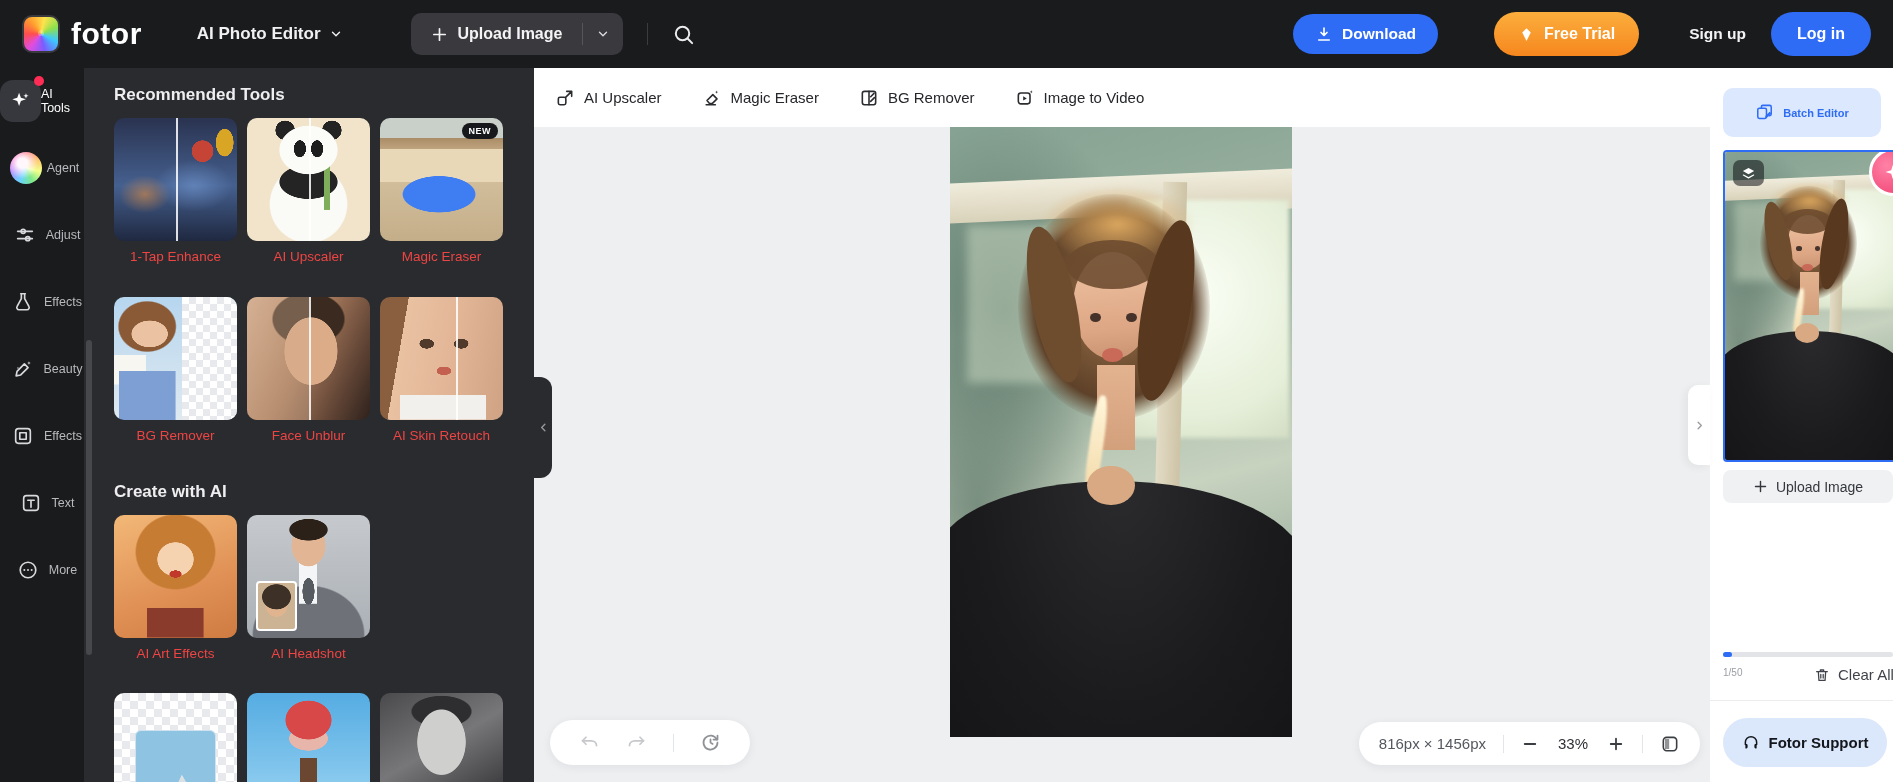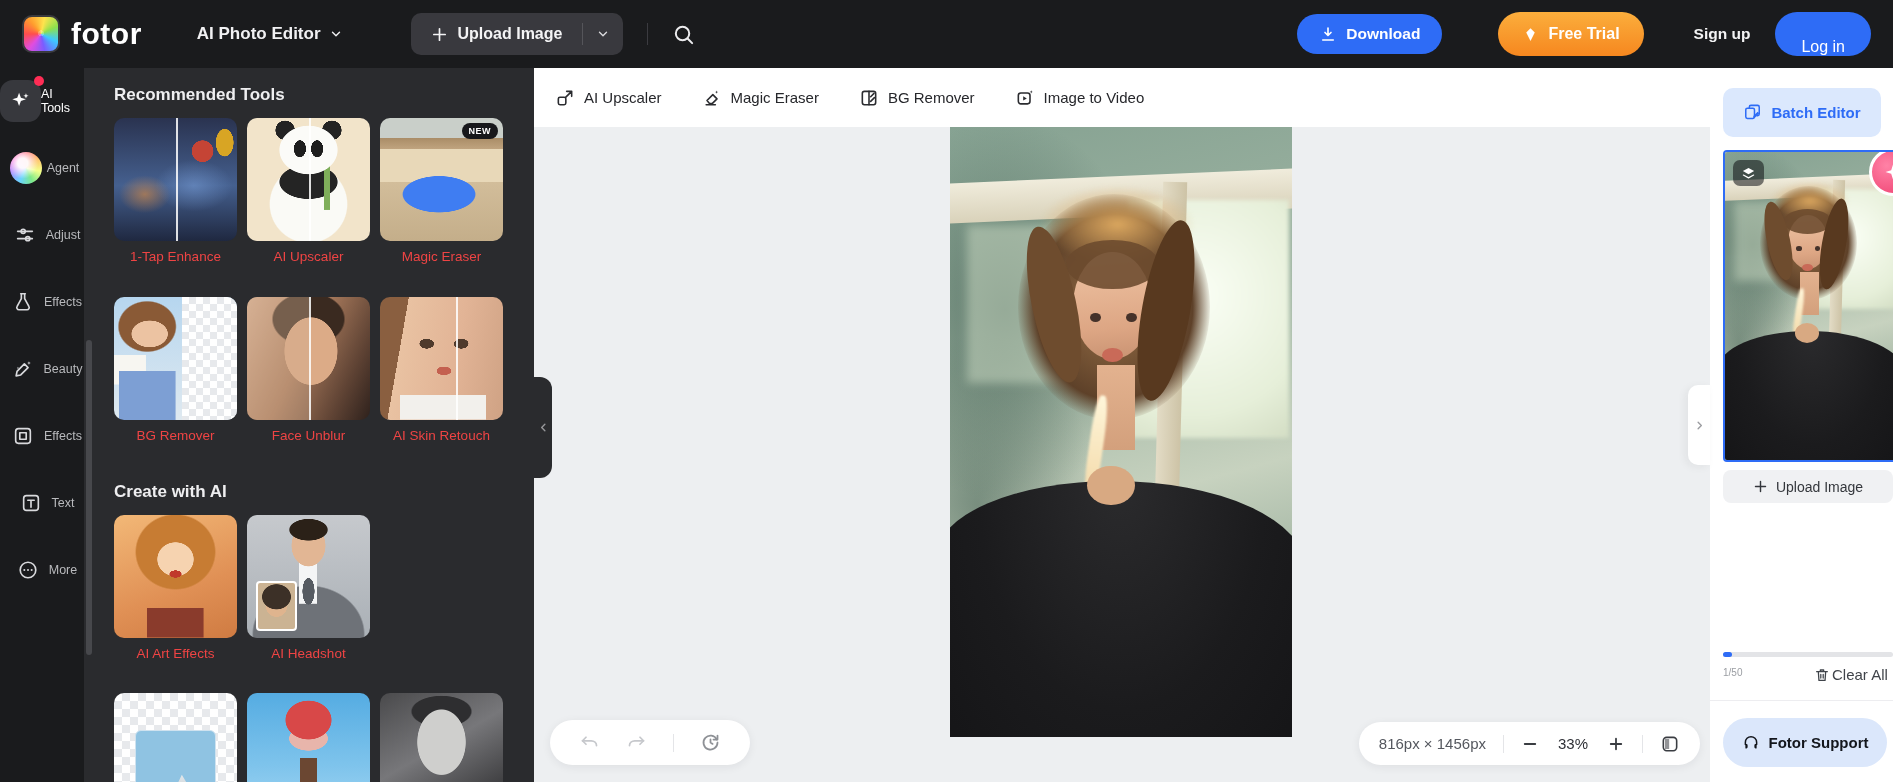--- a/index.html
+++ b/index.html
@@ -18,21 +18,21 @@
 .upload-main{display:flex;align-items:center;gap:10px;padding:0 20px;color:#f4f4f5;font-size:16px;font-weight:600;height:100%}
 .upload-sep{width:1px;height:22px;background:#55555a}
 .upload-caret{width:40px;height:100%;display:flex;align-items:center;justify-content:center;color:#d9d9dc}
 .hdr-divider{width:1px;height:22px;background:#3b3b40;margin-left:24px}
 .search-btn{margin-left:24px;color:#ececee;cursor:pointer;display:flex}
 .topbar-right{margin-left:auto;display:flex;align-items:center;margin-right:22px}
 .btn-download{display:flex;align-items:center;gap:9px;height:40px;padding:0 22px;border-radius:20px;background:#2e6cf6;color:#fff;font-size:15.5px;font-weight:600;cursor:pointer}
 .btn-trial{display:flex;align-items:center;gap:9px;height:44px;padding:0 24px;border-radius:22px;margin-left:56px;
  background:linear-gradient(180deg,#fbae3c,#f6871f);color:#fff;font-size:16px;font-weight:600;cursor:pointer}
 .signup{margin-left:50px;color:#f3f3f4;font-size:15.5px;font-weight:600;cursor:pointer}
-.btn-login{height:44px;padding:0 26px;border-radius:22px;margin-left:25px;background:#2e6cf6;color:#fff;font-size:16px;font-weight:400;display:flex;align-items:flex-end;cursor:pointer}
+.btn-login{height:44px;padding:0 26px;border-radius:22px;margin-left:25px;background:#2e6cf6;color:#fff;font-size:16px;font-weight:700;display:flex;align-items:center;cursor:pointer}
 
 
 .rail{position:absolute;top:68px;left:0;width:84px;bottom:0;background:#1a1b1d;display:flex;flex-direction:column;align-items:center;padding-top:12px;z-index:20}
 .rail-item{display:flex;flex-direction:row;align-items:center;margin-bottom:25px;cursor:pointer}
 .rail-icon{width:42px;height:42px;border-radius:13px;display:flex;align-items:center;justify-content:center;color:#d9dadd;position:relative}
 .rail-item.active .rail-icon{background:#37383d;color:#fff}
 .rail-label{font-size:12.5px;color:#b9babd}
 .rail-item.active .rail-label{color:#fff}
 .red-dot{position:absolute;top:-4px;right:-3px;width:10px;height:10px;border-radius:50%;background:#ff2d55}
 .agent-circle{width:32px;height:32px;border-radius:50%;
@@ -162,30 +162,30 @@
 .p-hair-side-r{left:56%;top:15%;width:14%;height:30%;border-radius:50%;background:#58391f;transform:rotate(10deg)}
 .p-neck{left:43%;top:39%;width:11%;height:14%;background:linear-gradient(#e3b28f,#d3a07c)}
 .p-sweater{left:-4%;top:58%;width:108%;height:48%;background:radial-gradient(at 50% 0%,#2b2b2d 0%,#1b1b1d 55%,#141416);border-radius:48% 52% 0 0/26% 30% 0 0}
 .p-neckline{left:40%;top:55.5%;width:14%;height:6.5%;border-radius:50%;background:#d8a982}
 .p-light-streak{left:40.5%;top:44%;width:4%;height:17%;border-radius:40%;background:linear-gradient(#fff6da,#f3d9a8);transform:rotate(8deg);filter:blur(1px)}
 .portrait-main{position:absolute;left:416px;top:59px;width:342px;height:610px}
 
 
 .rpanel{position:absolute;top:68px;right:0;width:183px;bottom:0;background:#fff;z-index:15}
 .expand-tab{position:absolute;left:-22px;top:317px;width:22px;height:80px;background:#fff;border-radius:10px 0 0 10px;display:flex;align-items:center;justify-content:center;color:#9b9ca0;cursor:pointer;box-shadow:-3px 2px 8px rgba(30,35,40,.06)}
-.batch-btn{position:absolute;left:13px;top:20px;width:158px;height:49px;border-radius:10px;background:#dbe8fd;color:#2e6cf6;display:flex;align-items:center;justify-content:center;gap:9px;font-size:15px;font-weight:600;cursor:pointer}
+.batch-btn{position:absolute;left:13px;top:20px;width:158px;height:49px;border-radius:10px;background:#dbe8fd;color:#2e6cf6;display:flex;align-items:center;justify-content:center;gap:9px;font-size:11px;font-weight:600;cursor:pointer}
 .rthumb{position:absolute;left:13px;top:82px;width:178px;height:312px;border:2px solid #2e6cf6;border-radius:4px;overflow:hidden;cursor:pointer}
 .rthumb .portrait{position:absolute;inset:0}
 .layers-chip{position:absolute;left:8px;top:8px;width:31px;height:26px;border-radius:7px;background:rgba(15,16,20,.55);display:flex;align-items:center;justify-content:center;color:#fff;z-index:2}
 .pink-badge{position:absolute;right:-18px;top:-4px;width:48px;height:48px;border-radius:50%;border:3px solid #fff;background:radial-gradient(circle at 35% 35%,#ff82a6,#ee3d6e);display:flex;align-items:center;justify-content:center;color:#fff;z-index:2}
 .rupload{position:absolute;left:13px;top:402px;width:170px;height:33px;border-radius:8px;background:#f0f1f3;display:flex;align-items:center;justify-content:center;gap:8px;font-size:14px;color:#34373c;cursor:pointer}
 .progress-track{position:absolute;left:13px;top:584px;right:0;height:5px;border-radius:3px;background:#e3e4e7}
 .progress-fill{width:9px;height:5px;border-radius:3px;background:#2e6cf6}
 .counter{position:absolute;left:13px;top:599px;font-size:10px;color:#9b9ea3}
-.clear-all{position:absolute;left:104px;top:598px;display:flex;align-items:center;gap:2px;font-size:15px;color:#40444a;white-space:nowrap;cursor:pointer}
+.clear-all{position:absolute;left:104px;top:598px;display:flex;align-items:center;gap:8px;font-size:15px;color:#40444a;white-space:nowrap;cursor:pointer}
 .rdivider{position:absolute;left:0;right:0;top:632px;height:1px;background:#ededf0}
 .support-btn{position:absolute;left:13px;top:650px;width:164px;height:49px;border-radius:25px;background:#dbe7fb;display:flex;align-items:center;justify-content:center;gap:9px;font-size:15px;font-weight:600;color:#13161c;cursor:pointer}
 </style>
 </head>
 <body>
 
 <div class="screen">
 
   <header class="topbar">
     <div class="logo">

